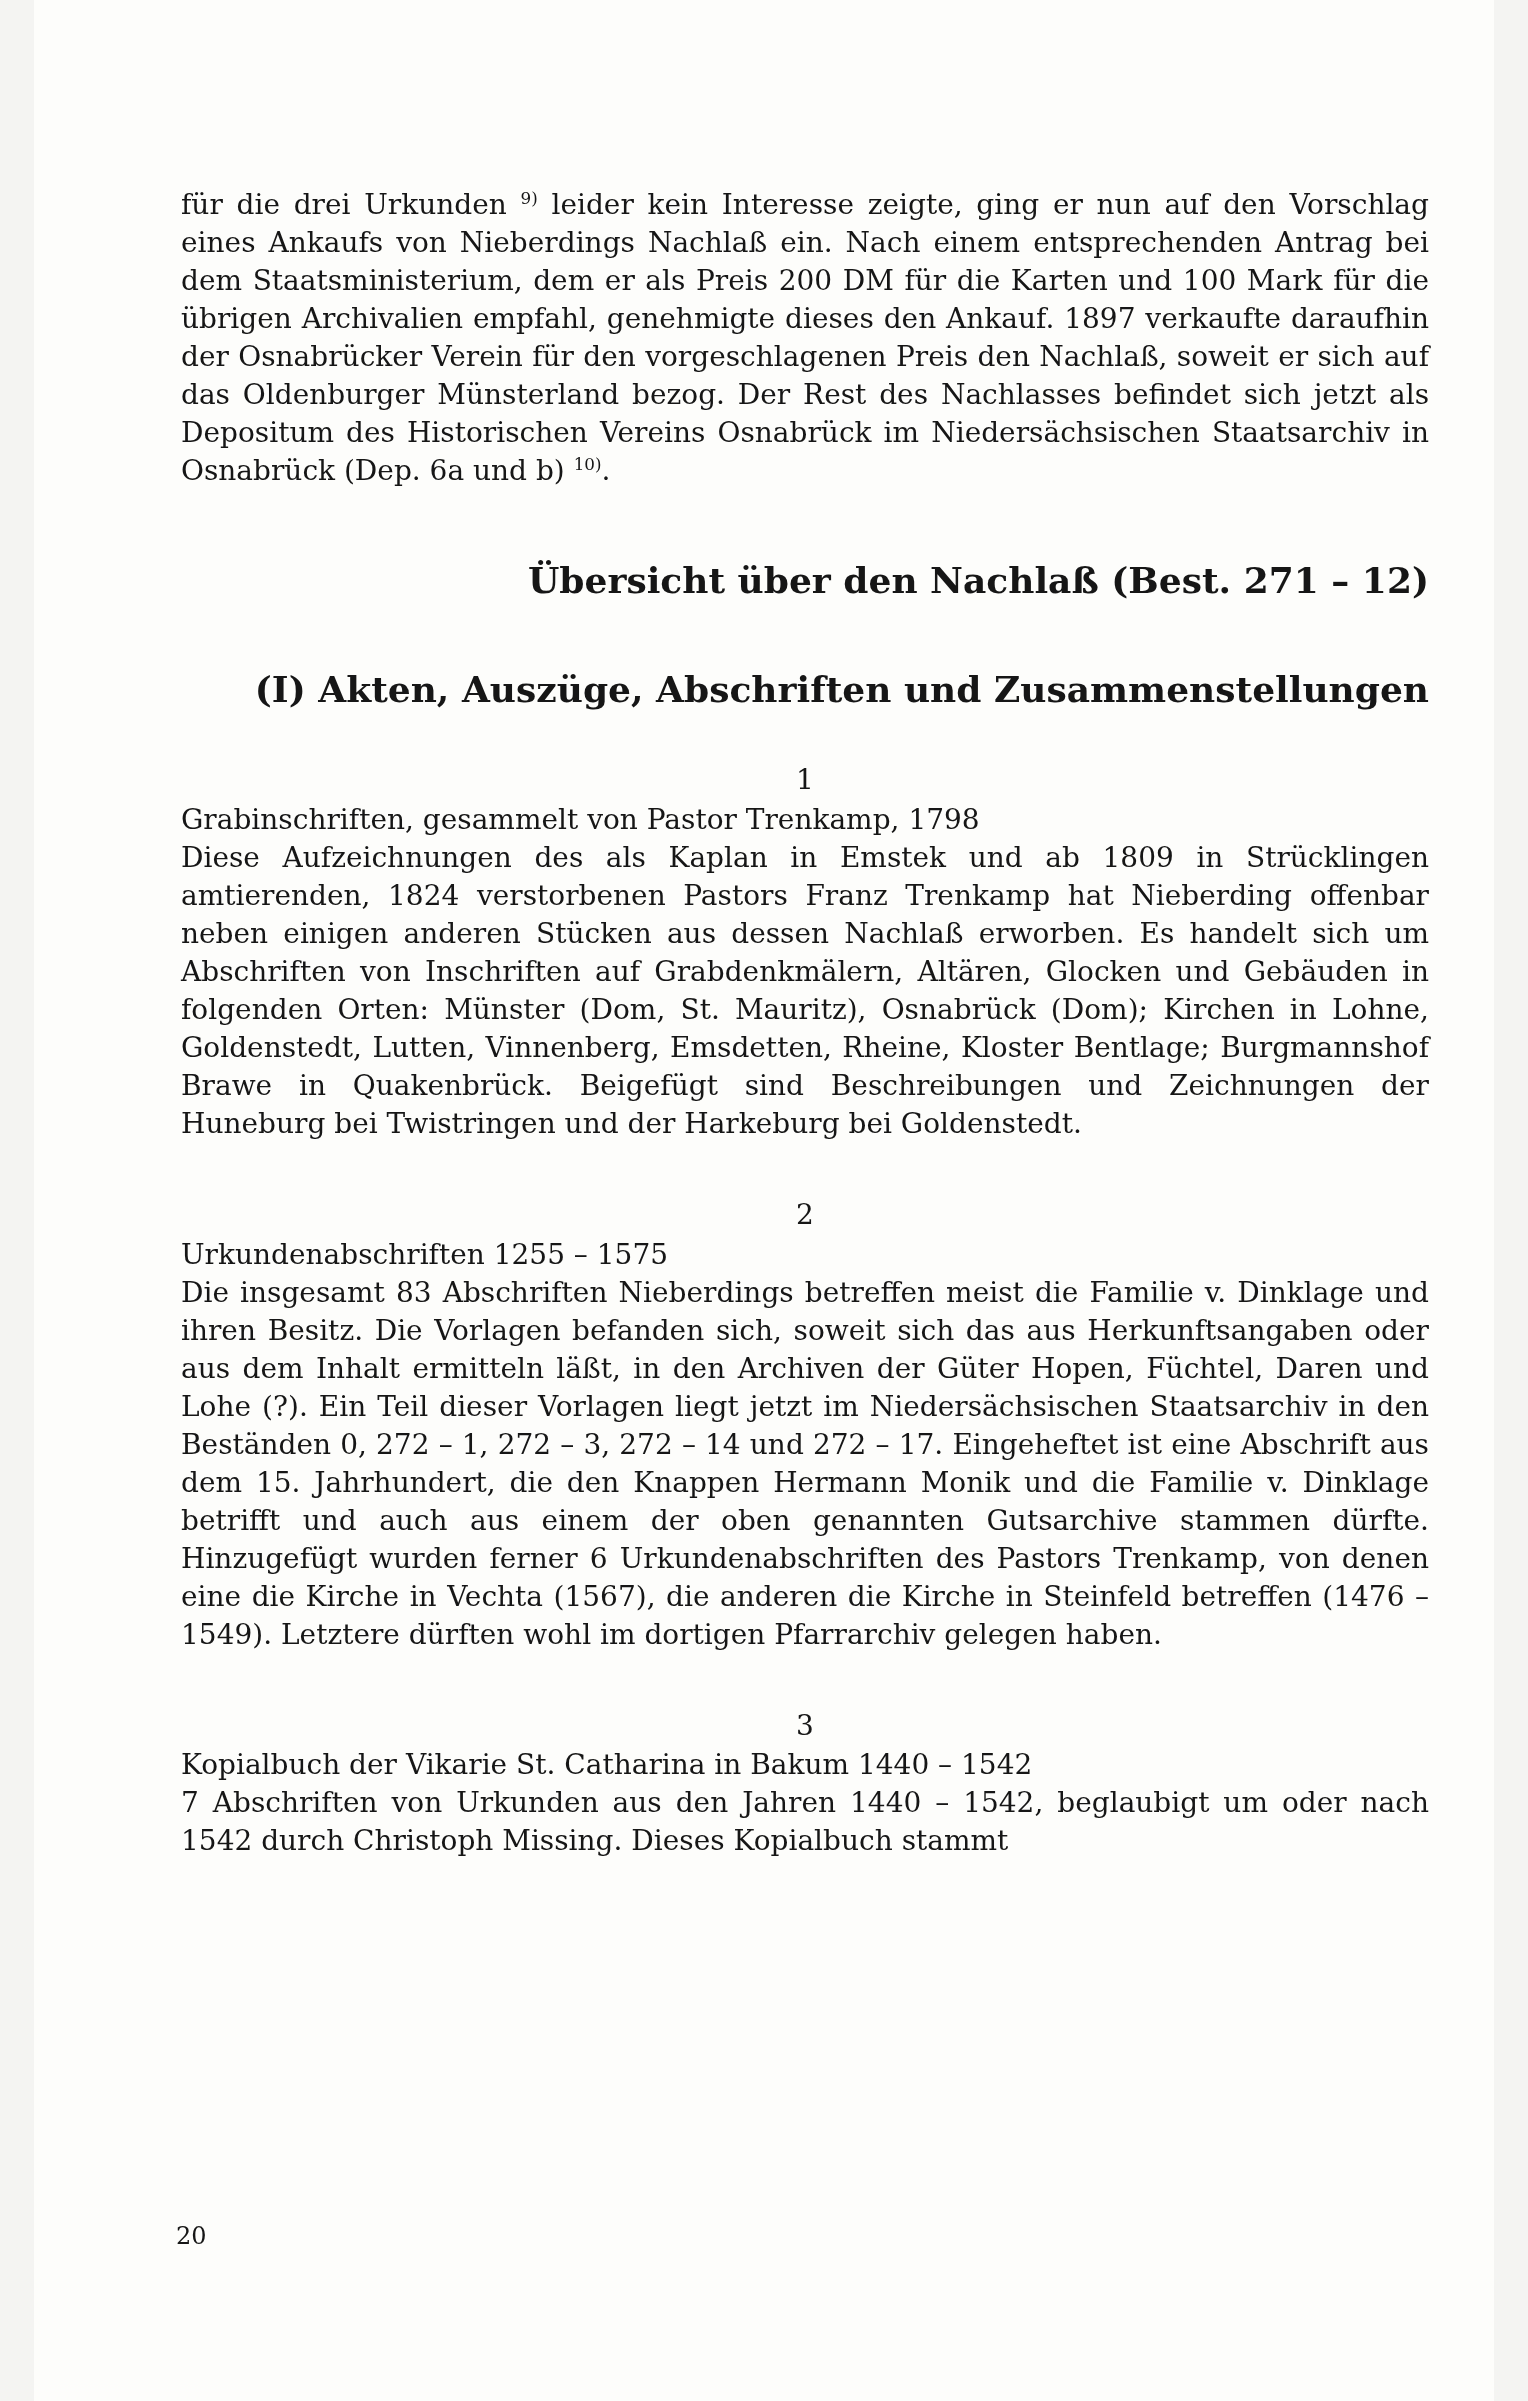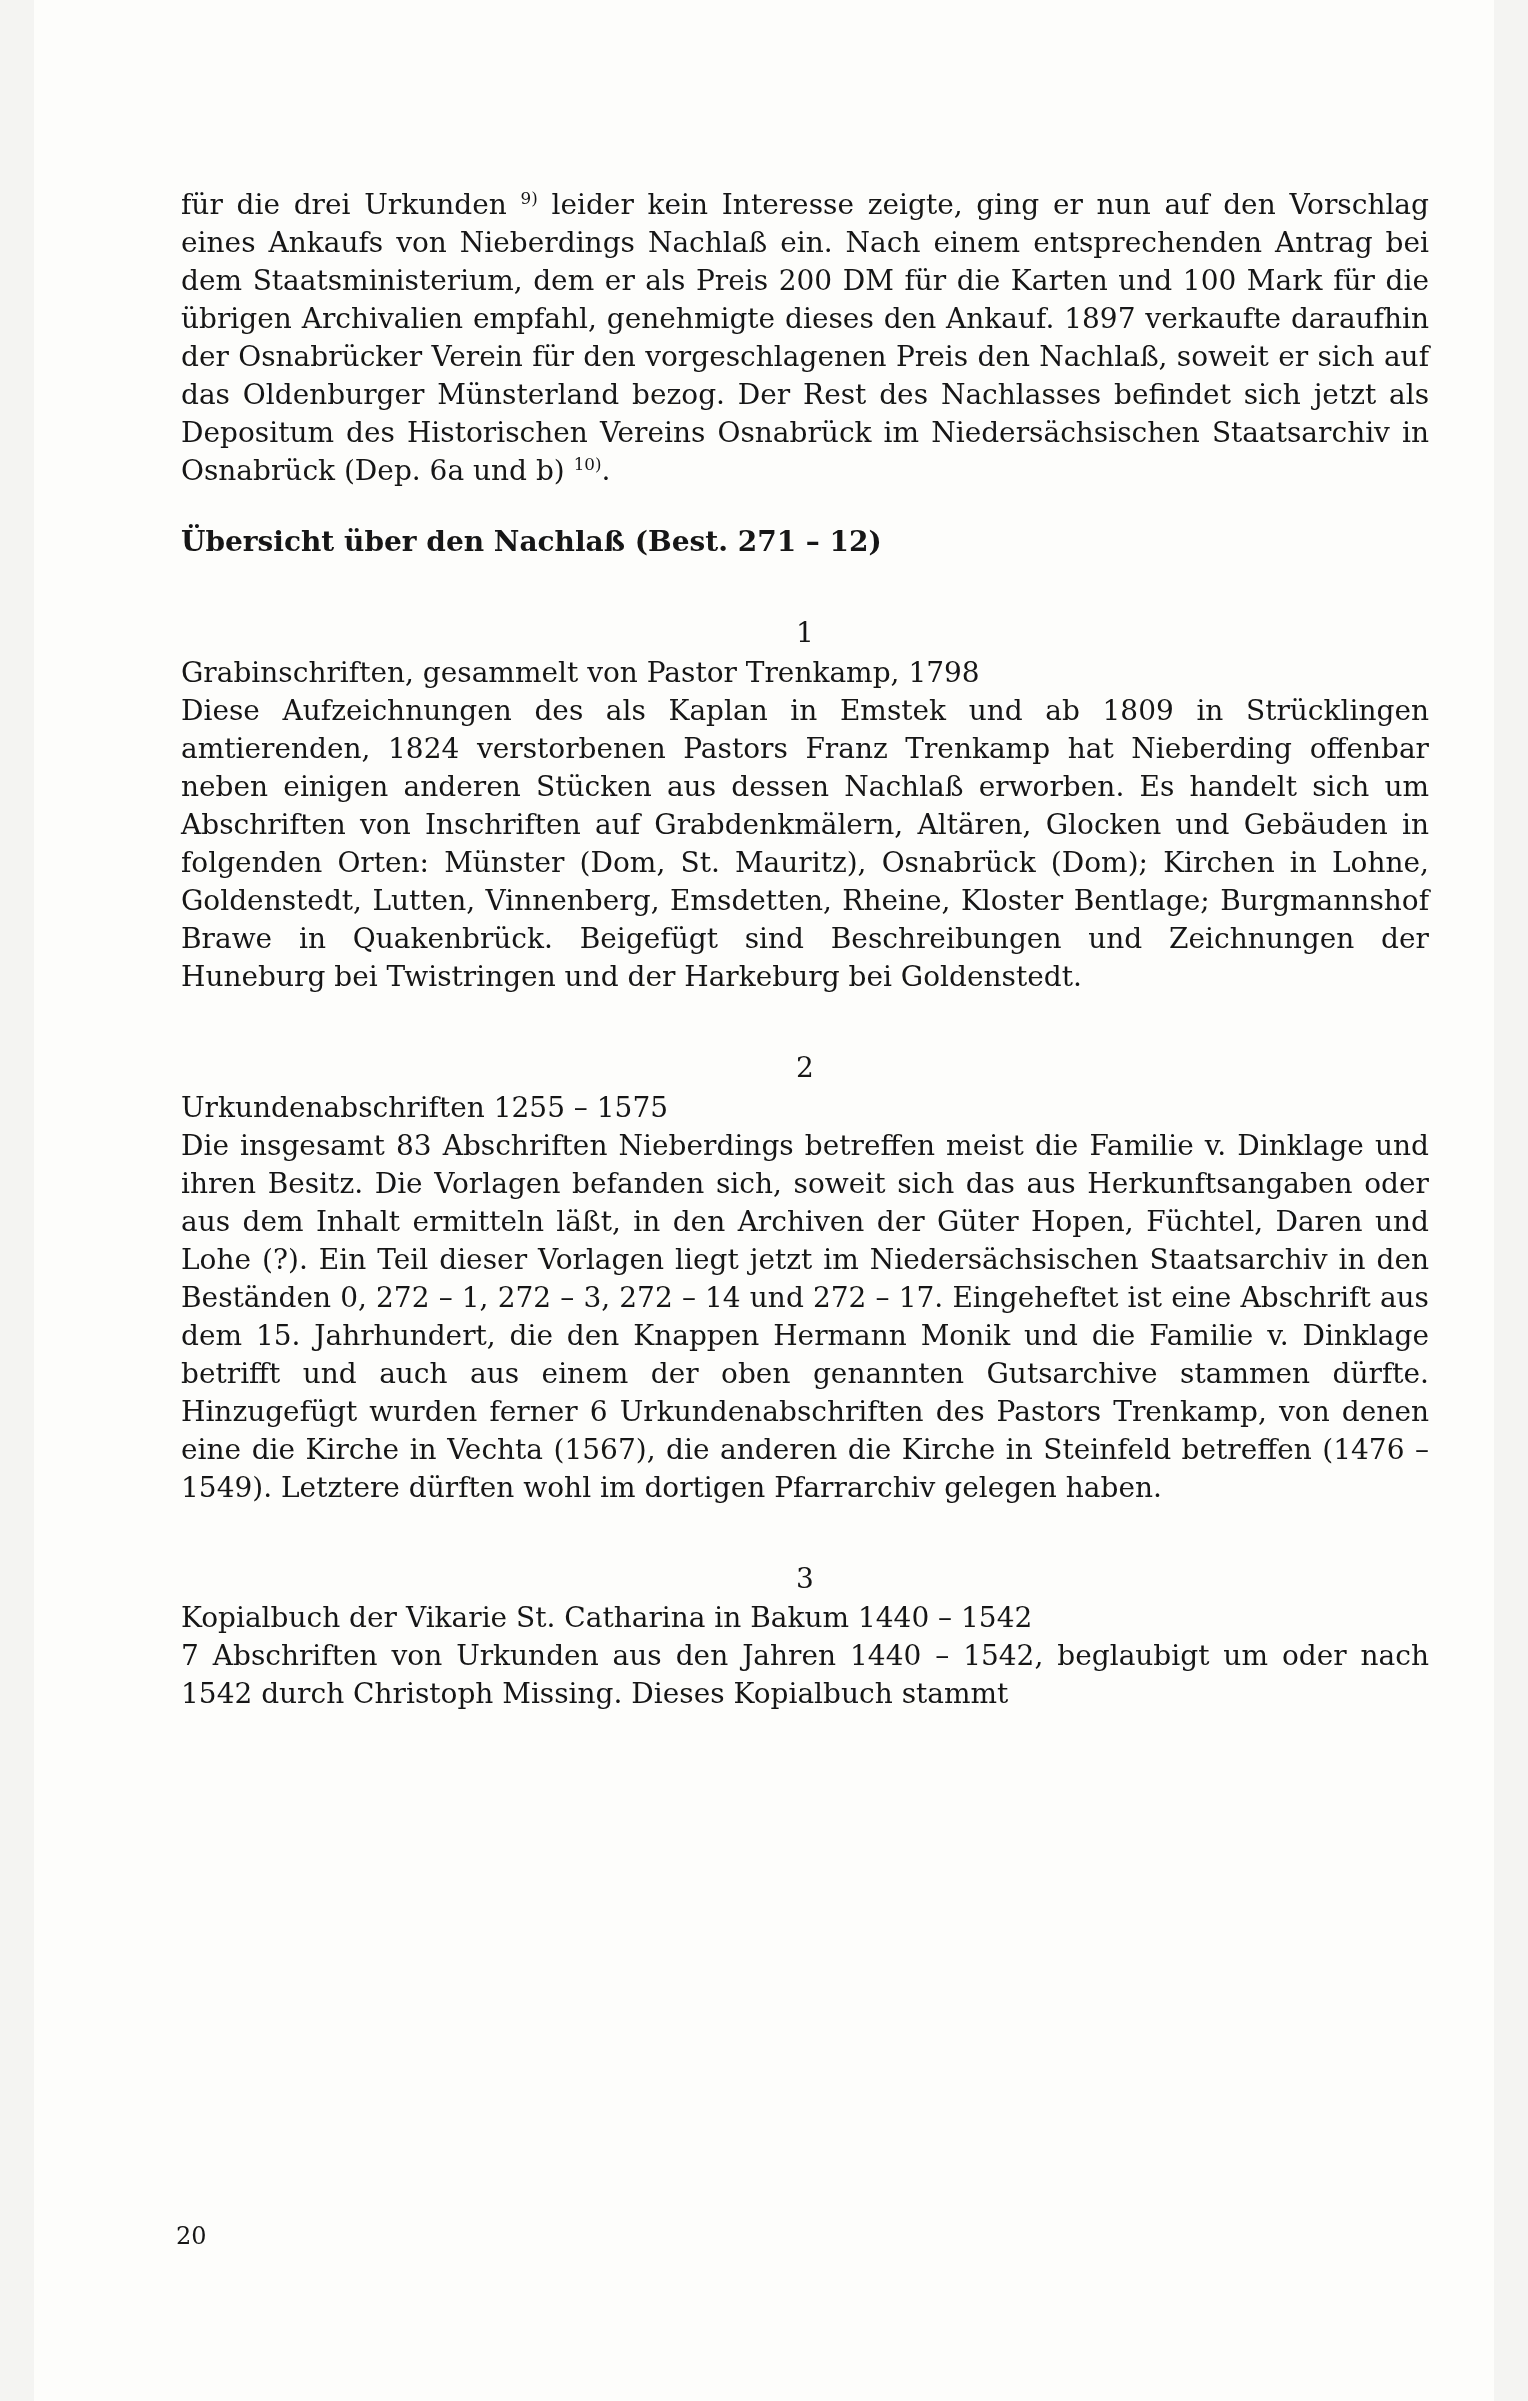--- a/index.html
+++ b/index.html
@@ -31,24 +31,24 @@
   }
   .para span {
     text-align: inherit;
   }
   sup.fn {
     font-size: 0.6em;
     line-height: 0;
     vertical-align: super;
   }
   h2.heading {
-    font-size: 28px;
+    font-size: 36px;
     font-weight: bold;
-    text-align: left;
-    margin: 33px 0 45px 0;
+    text-align: right;
+    margin: 71px 0 45px 0;
     line-height: 38px;
   }
   .entry {
     margin-top: 53px;
   }
   .entry-number {
     text-align: center;
     margin: 0 0 1.8px 0;
   }
   .entry-title {
@@ -69,20 +69,21 @@
 <body>
 
 <div class="page">
   <main class="content">
 
     <p class="para"><span>für die drei Urkunden </span><sup class="fn">9)</sup><span> leider kein Interesse zeigte, ging er nun auf den Vorschlag eines Ankaufs von Nieberdings Nachlaß ein. Nach einem entsprechenden Antrag bei dem Staatsministerium, dem er als Preis 200 DM für die Karten und 100 Mark für die übrigen Archivalien empfahl, genehmigte dieses den Ankauf. 1897 verkaufte daraufhin der Osnabrücker Verein für den vorgeschlagenen Preis den Nachlaß, soweit er sich auf das Oldenburger Münsterland bezog. Der Rest des Nachlasses befindet sich jetzt als Depositum des Historischen Vereins Osnabrück im Niedersächsischen Staatsarchiv in Osnabrück (Dep. 6a und b) </span><sup class="fn">10)</sup><span>.</span></p>
 
     <h2 class="heading">Übersicht über den Nachlaß (Best. 271 – 12)</h2>
 
 
+    <h2 class="heading">(I) Akten, Auszüge, Abschriften und Zusammenstellungen</h2>
 
     <section class="entry">
       <div class="entry-number">1</div>
       <div class="entry-title">Grabinschriften, gesammelt von Pastor Trenkamp, 1798</div>
       <p class="para entry-body">Diese Aufzeichnungen des als Kaplan in Emstek und ab 1809 in Strücklingen amtierenden, 1824 verstorbenen Pastors Franz Trenkamp hat Nieberding offenbar neben einigen anderen Stücken aus dessen Nachlaß erworben. Es handelt sich um Abschriften von Inschriften auf Grabdenkmälern, Altären, Glocken und Gebäuden in folgenden Orten: Münster (Dom, St. Mauritz), Osnabrück (Dom); Kirchen in Lohne, Goldenstedt, Lutten, Vinnenberg, Emsdetten, Rheine, Kloster Bentlage; Burgmannshof Brawe in Quakenbrück. Beigefügt sind Beschreibungen und Zeichnungen der Huneburg bei Twistringen und der Harkeburg bei Goldenstedt.</p>
     </section>
 
     <section class="entry">
       <div class="entry-number">2</div>
       <div class="entry-title">Urkundenabschriften 1255 – 1575</div>

